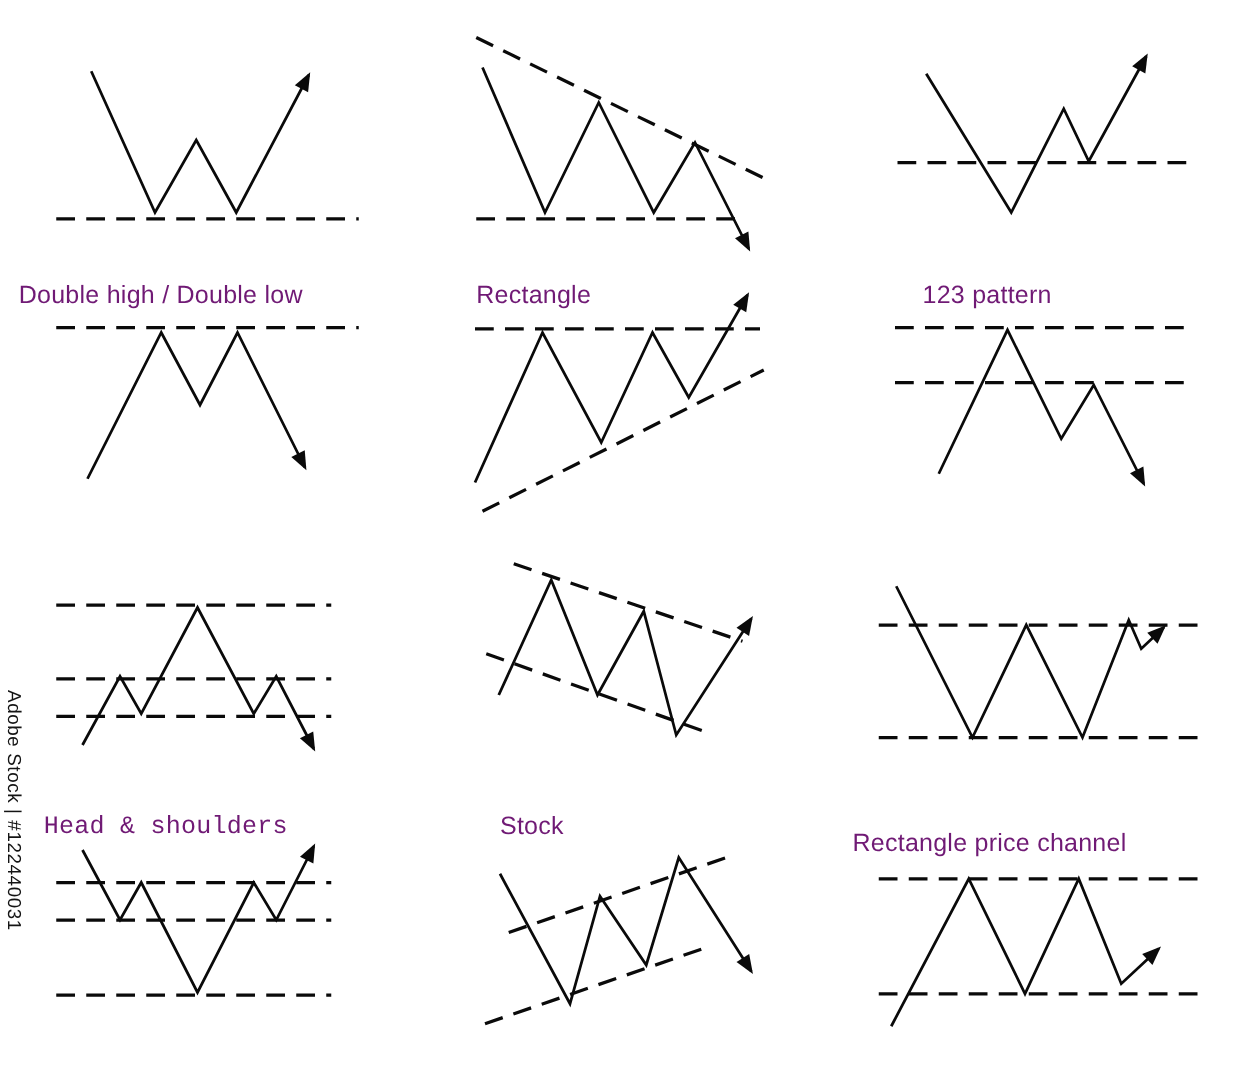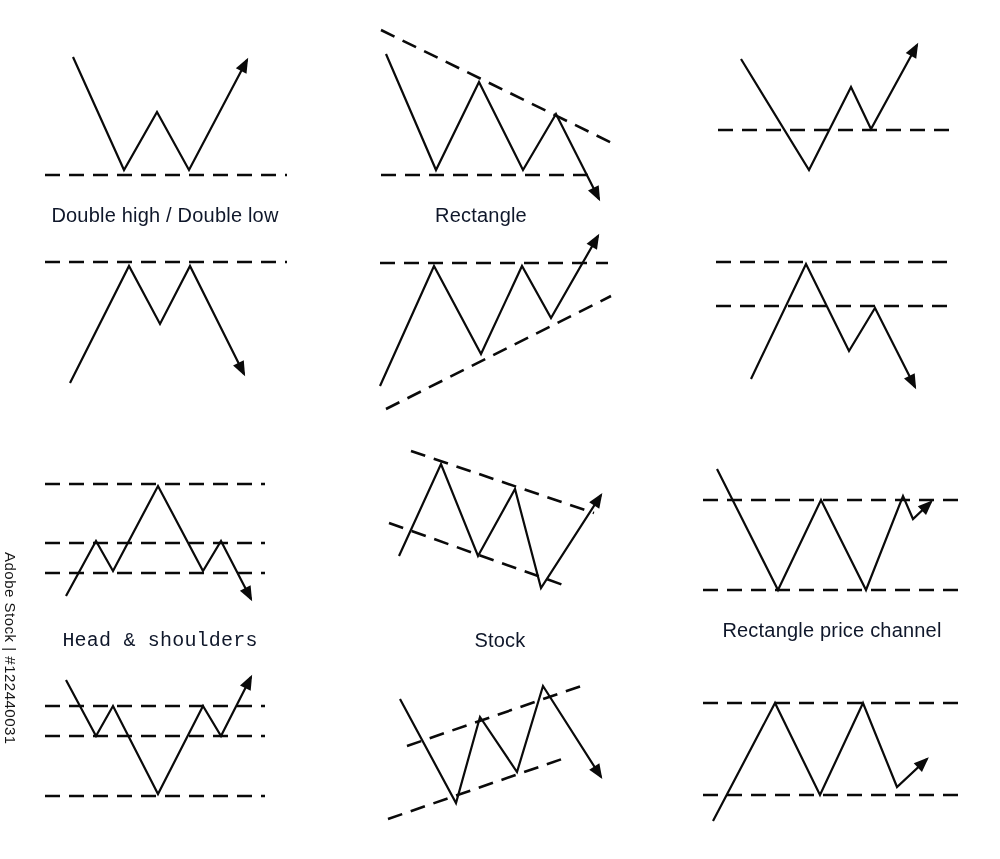--- a/index.html
+++ b/index.html
@@ -27,25 +27,26 @@
     stroke-linejoin: miter;
   }
   .dash {
     fill: none;
     stroke: #0a0a0a;
     stroke-width: 2.6;
     stroke-dasharray: 15 9;
   }
   .label {
     position: absolute;
-    text-align: center;
+    text-align: left;
     font-size: 20px;
-    color: #0f172a;
+    color: #701a75;
     letter-spacing: 0.2px;
     white-space: nowrap;
+    margin-top: 21px;
   }
   .watermark {
     position: absolute;
     left: 19px;
     top: 552px;
     transform-origin: 0 0;
     transform: rotate(90deg);
     font-size: 15px;
     color: #141414;
     white-space: nowrap;
@@ -133,22 +134,23 @@
       <line class="dash" x1="703" y1="703" x2="958" y2="703"></line>
       <line class="dash" x1="703" y1="795" x2="958" y2="795"></line>
       <polyline class="solid" marker-end="url(#arrow)" points="713,821 775,703 820,795 863,703 897,787 927,759"></polyline>
     </g>
   </svg>
 
   <div class="label" style="left:15px; top:204px; width:300px;">Double high / Double low</div>
 
   <div class="label" style="left:381px; top:204px; width:200px;">Rectangle</div>
 
+  <div class="label" style="left:738px; top:204px; width:200px;">123 pattern</div>
 
   <div class="label" style="left:35px; top:629px; width:250px;font-family:Liberation Mono, monospace;">Head &amp; shoulders</div>
 
   <div class="label" style="left:400px; top:629px; width:200px;">Stock</div>
 
-  <div class="label" style="left:682px; top:619px; width:300px;">Rectangle price channel</div>
+  <div class="label" style="left:682px; top:643px; width:300px;">Rectangle price channel</div>
 
   <div class="watermark">Adobe Stock | #122440031</div>
 
 </div>
 
 </body></html>

